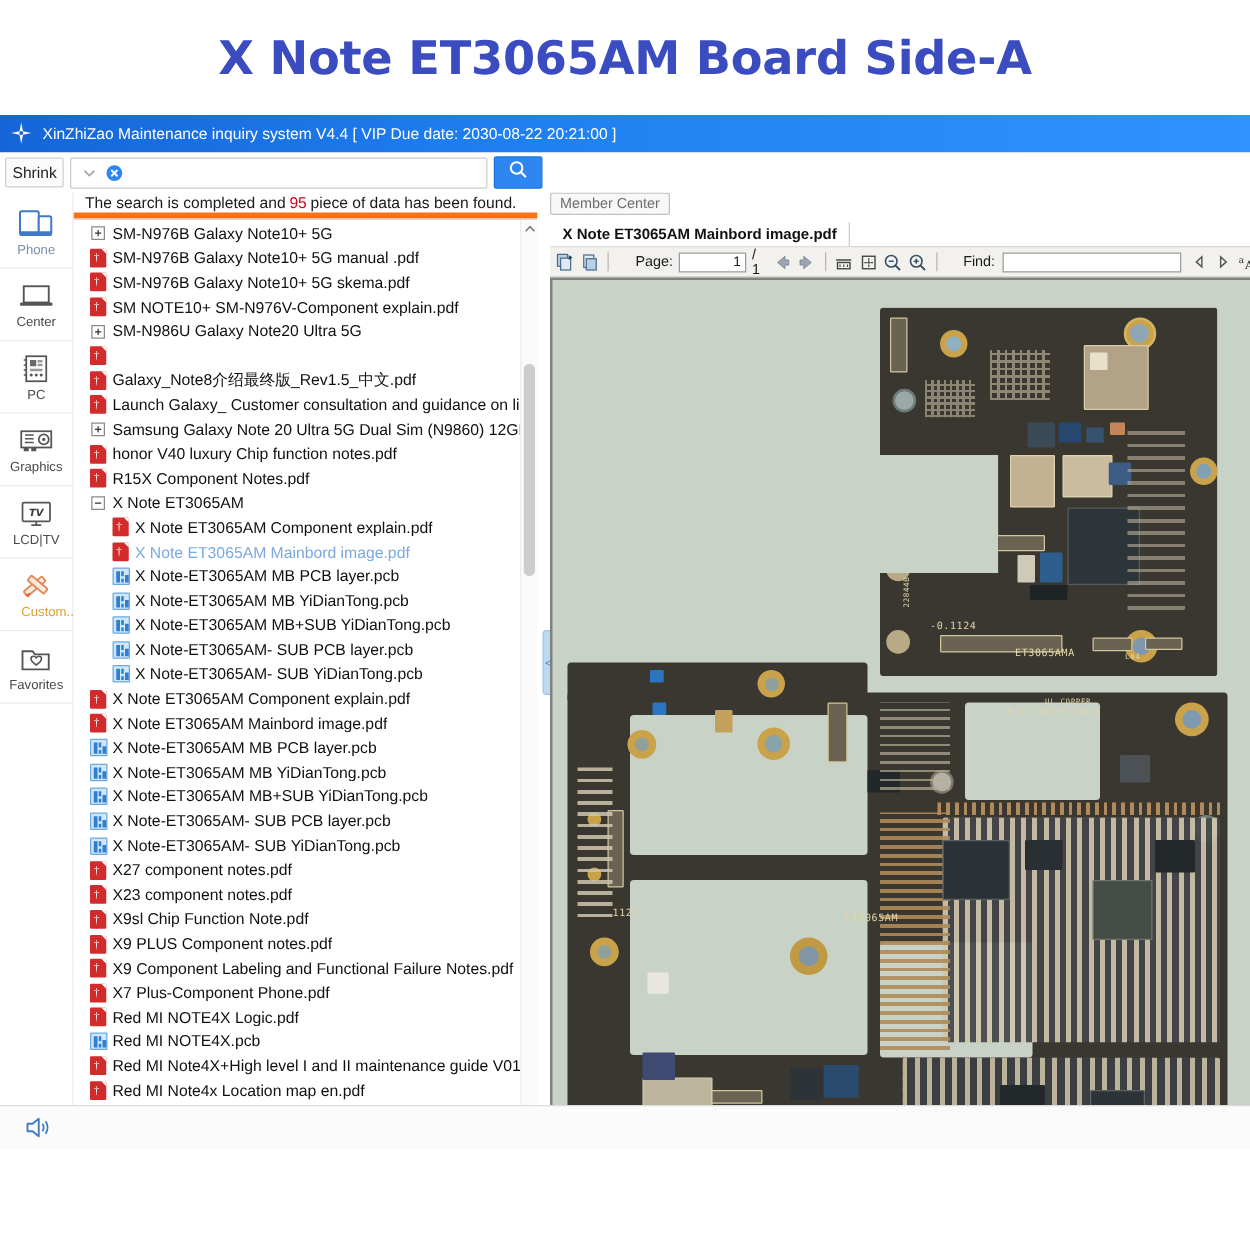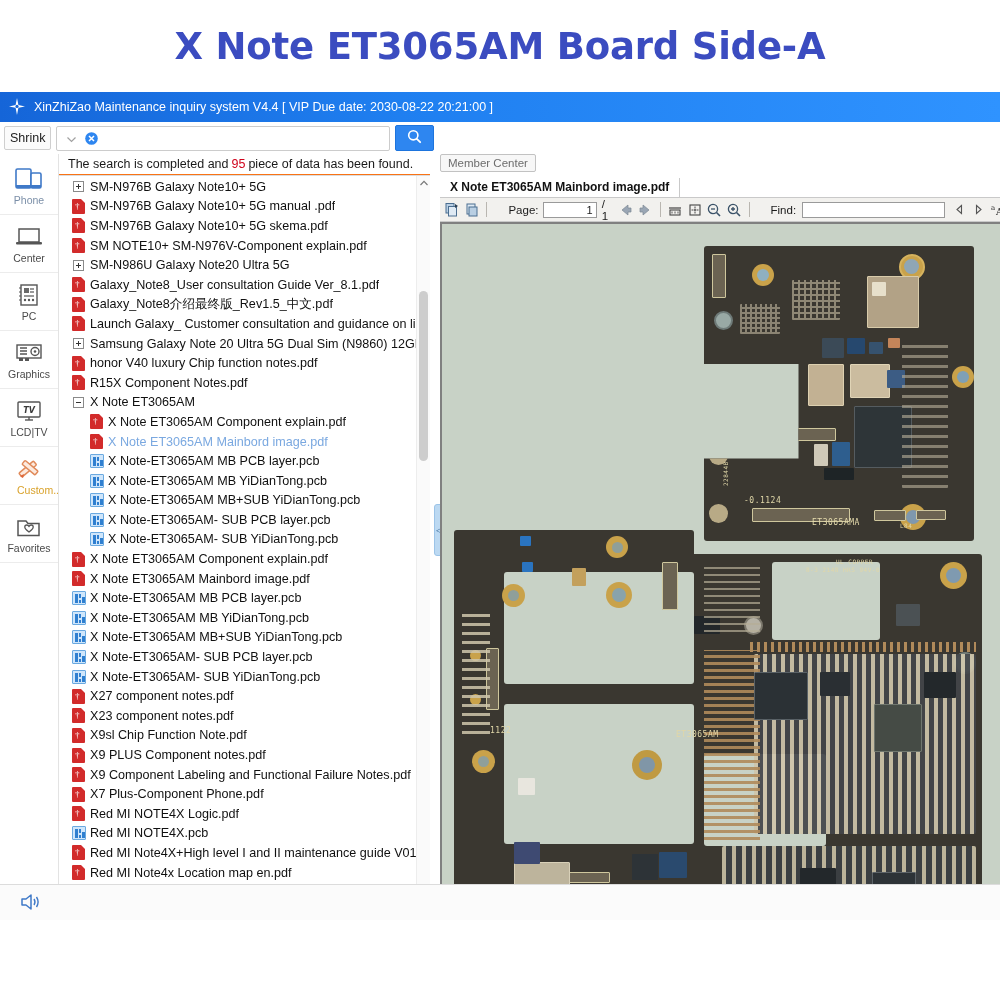--- a/index.html
+++ b/index.html
@@ -148,21 +148,21 @@
     background: #ffffff;
     position: relative;
   }
   .status-line {
     height: 21px;
     display: flex; align-items: center;
     font-size: 12.5px;
     color: #1a1a1a;
     padding-left: 9px;
     background: #ffffff;
-    border-bottom: 1px solid #f97316;
+    border-bottom: 5px solid #f97316;
     white-space: nowrap;
   }
   .status-line .count { color: #d0021b; padding: 0 3px; }
 
   .tree-wrap {
     flex: 1;
     position: relative;
     border: 1px solid #dcdcdc;
     border-left: none; border-right: none;
     background: #ffffff;
@@ -570,21 +570,20 @@
                 <span class="exp plus"></span>
               </span>
               <span class="txt">SM-N986U Galaxy Note20 Ultra 5G</span>
             </div>
             <div class="tree-row">
               <span class="glyph">
                 <span class="pdf-ico">
                   <span class="a">†</span>
                 </span>
               </span>
-              <span class="txt">Galaxy_Note8_User consultation Guide Ver_8.1.pdf</span>
             </div>
             <div class="tree-row">
               <span class="glyph">
                 <span class="pdf-ico">
                   <span class="a">†</span>
                 </span>
               </span>
               <span class="txt">Galaxy_Note8介绍最终版_Rev1.5_中文.pdf</span>
             </div>
             <div class="tree-row">

